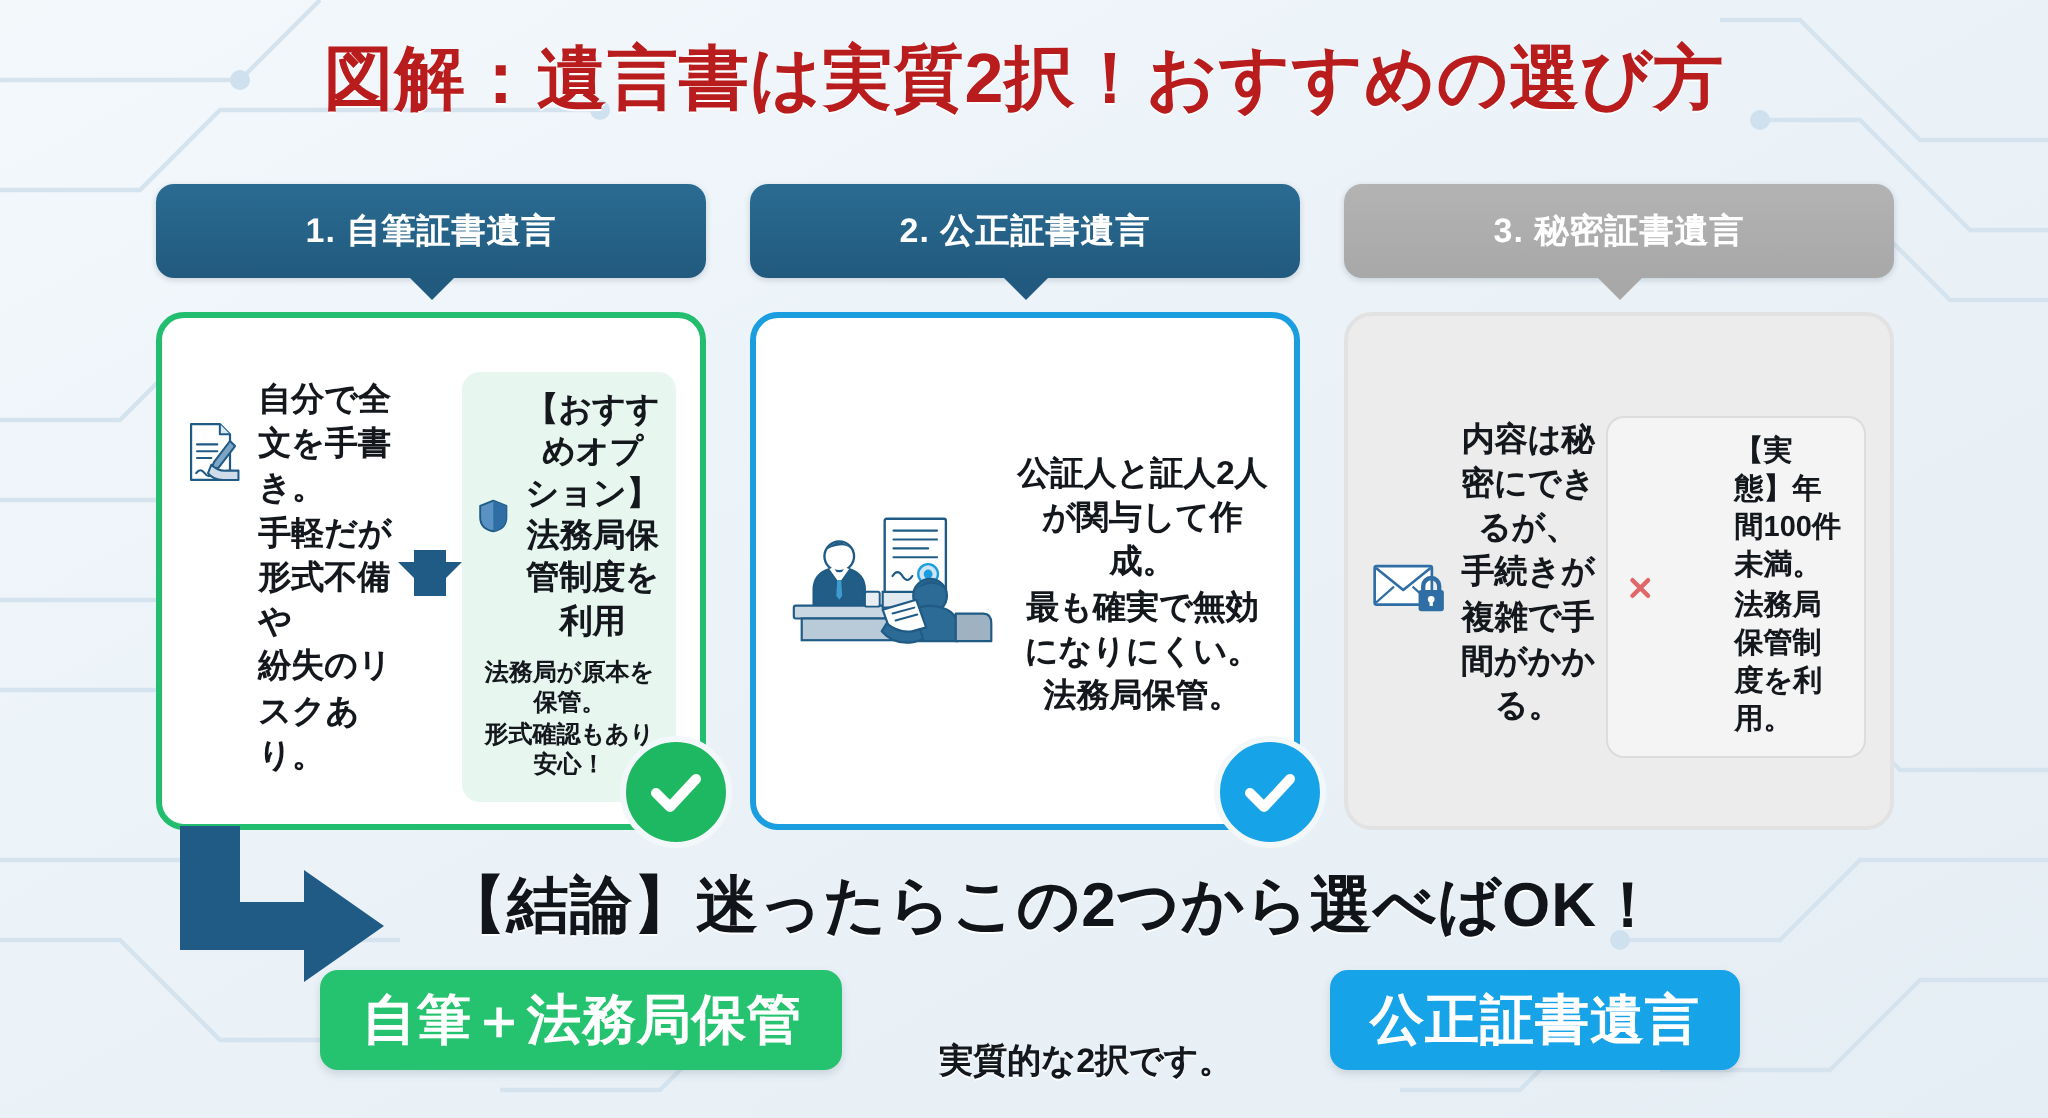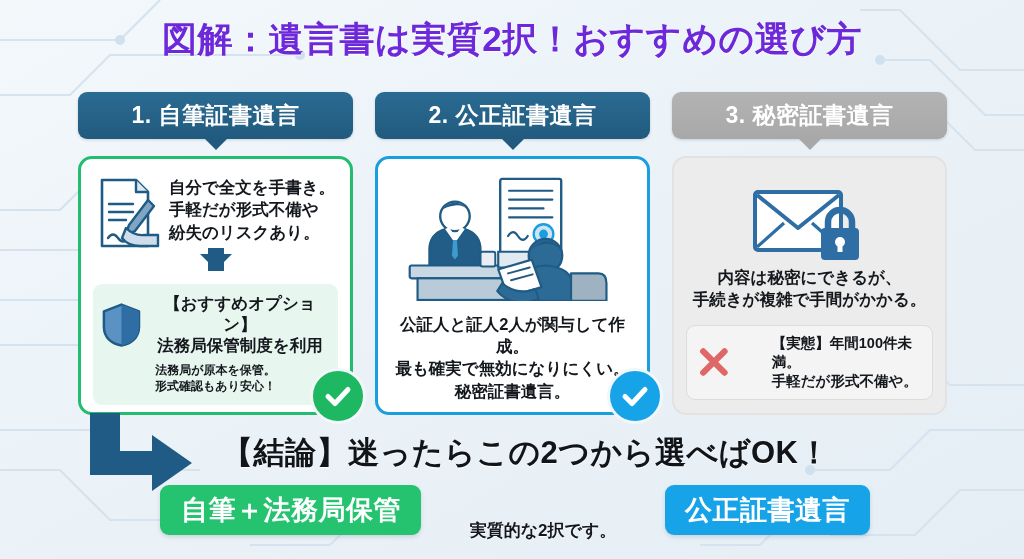--- a/index.html
+++ b/index.html
@@ -13,55 +13,55 @@
   
   #bg-circuit {
     position: absolute; inset: 0; width: 1024px; height: 559px;
     z-index: 0; pointer-events: none;
   }
 
   
   #title {
     position: absolute; top: 16px; left: 0; width: 1024px;
     text-align: center; z-index: 5;
-    font-size: 35px; font-weight: bold; color: #6d28d9;
+    font-size: 35px; font-weight: bold; color: #b91c1c;
     letter-spacing: 0.5px;
     text-shadow: 0 1px 0 rgba(255,255,255,0.9);
   }
 
   
   .column { position: absolute; z-index: 4; }
   #col1 { left: 78px;  top: 92px; width: 275px; }
   #col2 { left: 375px; top: 92px; width: 275px; }
   #col3 { left: 672px; top: 92px; width: 275px; }
 
   .col-header {
     position: relative; width: 100%; height: 47px;
     border-radius: 9px;
     display: flex; align-items: center; justify-content: center;
-    color: #ffffff; font-weight: bold; font-size: 23px;
+    color: #ffffff; font-weight: bold; font-size: 17px;
     letter-spacing: 0.5px;
     box-shadow: 0 1px 3px rgba(30,50,70,0.18);
   }
   .col-header.blue { background: linear-gradient(180deg,#2b6b92 0%,#215a7e 100%); }
   .col-header.gray { background: linear-gradient(180deg,#b3b3b3 0%,#a8a8a8 100%); }
   .col-header::after {
     content: ""; position: absolute; bottom: -11px; left: 50%;
     margin-left: -12px; width: 0; height: 0;
     border-left: 12px solid transparent;
     border-right: 12px solid transparent;
     border-top: 12px solid #215a7e;
   }
   .col-header.gray::after { border-top-color: #a8a8a8; }
 
   .card {
     position: relative; margin-top: 17px; width: 100%; height: 259px;
     border-radius: 14px; background: #ffffff;
     padding: 12px 12px 10px;
-    display: flex; flex-direction: column; align-items: center;
+    display: flex; align-items: center;
   }
   #card1 { border: 3px solid #22bd6e; }
   #card2 { border: 3px solid #1b9ee0; }
   #card3 { border: 2px solid #e2e2e2; background: #ebeceb; }
 
   .card-text {
     font-size: 16.5px; font-weight: bold; color: #14181d;
     line-height: 1.35; text-align: center;
   }
 
@@ -293,21 +293,21 @@
         <line x1="114" y1="100" x2="136" y2="94"></line>
         <line x1="117" y1="107" x2="139" y2="101"></line>
       </g>
 
       <path d="M108 110 q12 10 26 8 l8 -2 l3 10 l-10 3 q-20 3 -32 -11z" fill="#2c6b96" stroke="#1f5b85" stroke-width="2.2" stroke-linejoin="round"></path>
     </svg>
 
     <div class="card-text c2-text">
       <div>公証人と証人2人が関与して作成。</div>
       <div>最も確実で無効になりにくい。</div>
-      <div>秘密証書遺言。</div>
+      <div>法務局保管。</div>
     </div>
 
     <div class="badge blue">
       <svg width="32" height="32" viewBox="0 0 32 32">
         <path d="M6 16.5 L13 23.5 L26 9.5" fill="none" stroke="#ffffff" stroke-width="5" stroke-linecap="round" stroke-linejoin="round"></path>
       </svg>
     </div>
   </div>
 </div>
 
@@ -330,21 +330,21 @@
       <div>内容は秘密にできるが、</div>
       <div>手続きが複雑で手間がかかる。</div>
     </div>
 
     <div class="alert-box">
       <svg width="38" height="38" viewBox="0 0 38 38">
         <path d="M7 7 L31 31 M31 7 L7 31" stroke="#e06767" stroke-width="7" stroke-linecap="round"></path>
       </svg>
       <div class="alert-text">
         <div>【実態】年間100件未満。</div>
-        <div>手軽だが形式不備や。</div>
+        <div>法務局保管制度を利用。</div>
       </div>
     </div>
   </div>
 </div>
 
 <svg id="elbow-arrow" width="110" height="80" viewBox="0 0 110 80">
   <path d="M4 0 h30 v38 h32 v-16 l40 28 l-40 28 v-16 H4 z" fill="#1f5b85"></path>
 </svg>
 
 <div id="conclusion">【結論】迷ったらこの2つから選べばOK！</div>

